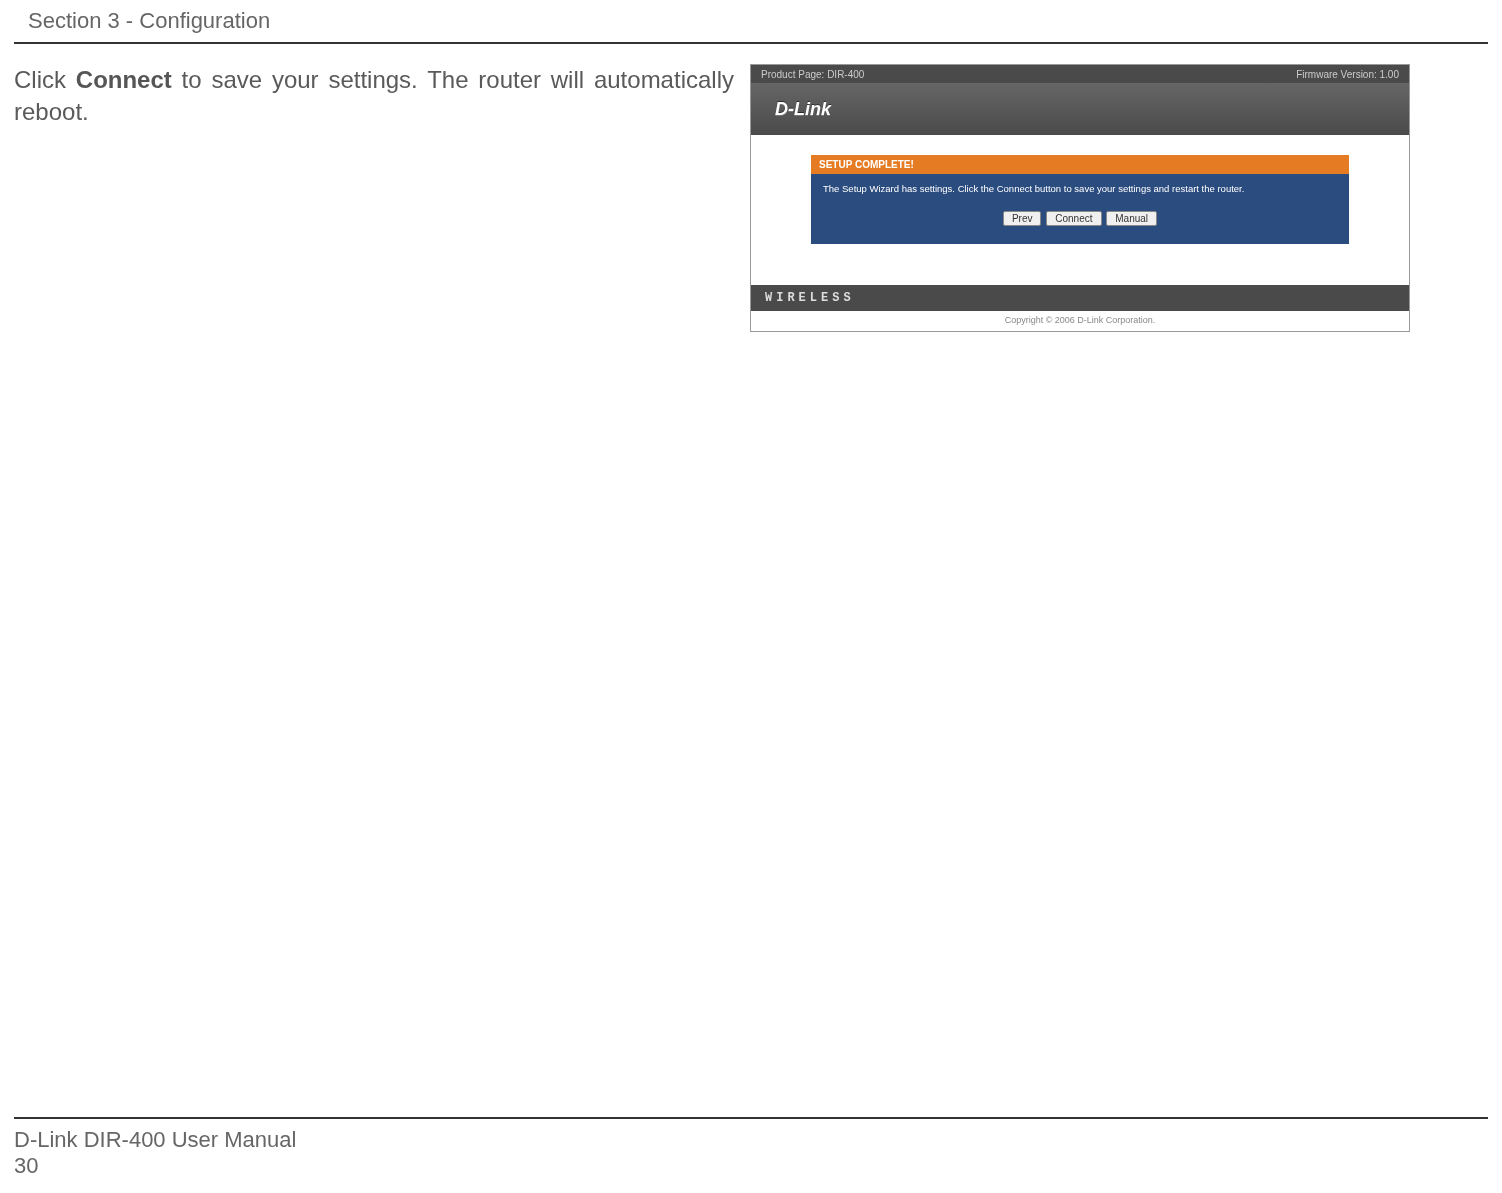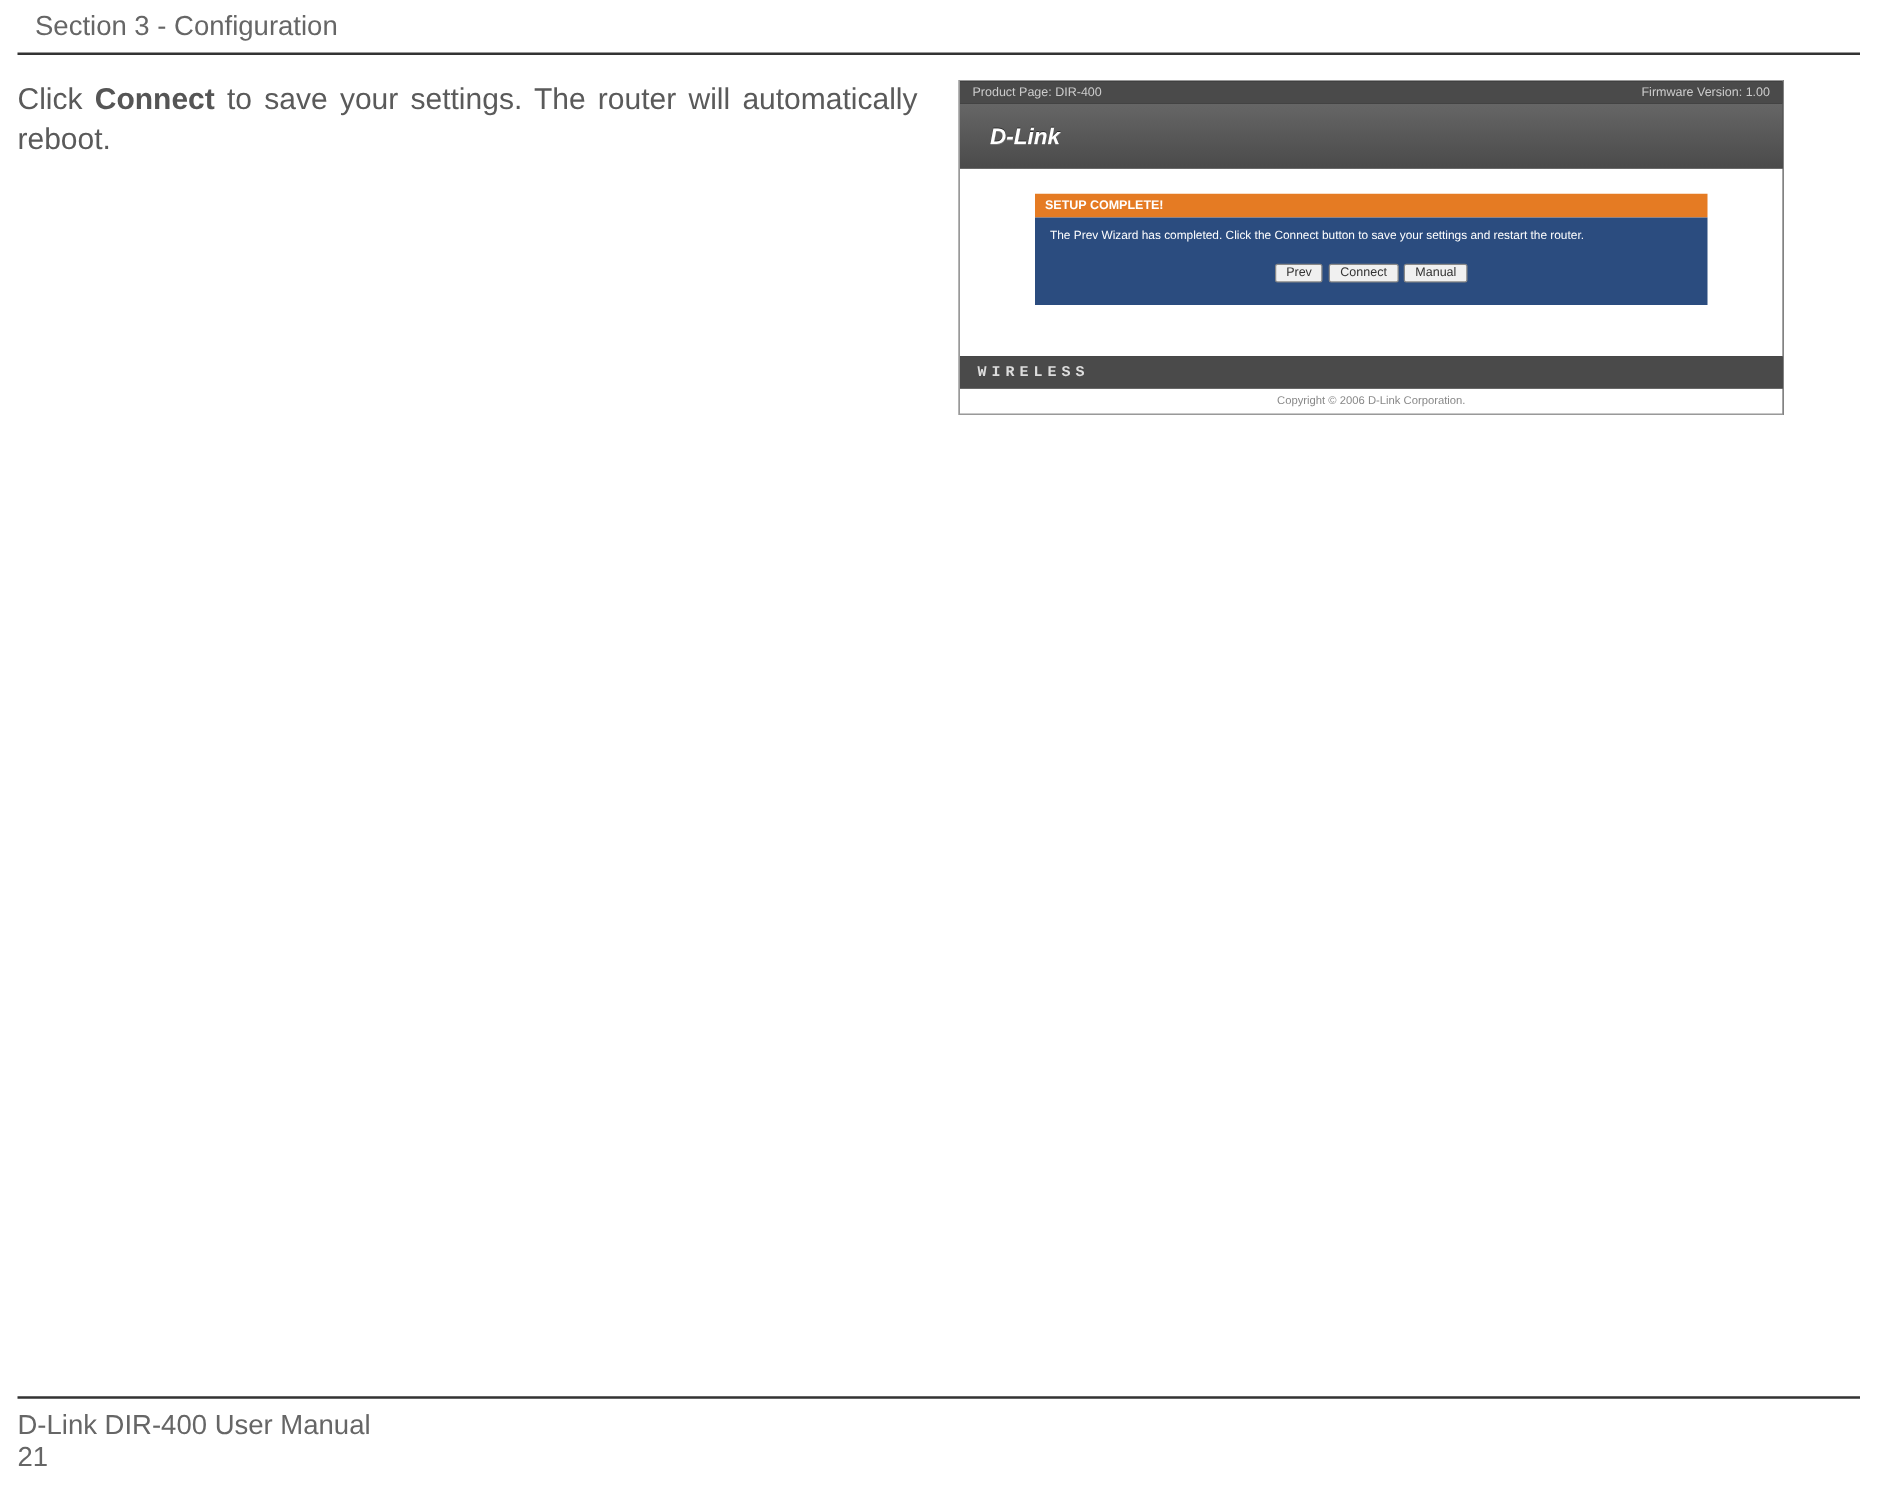--- a/index.html
+++ b/index.html
@@ -36,23 +36,22 @@
       text-align: justify;
     }
     .instruction-text b {
       font-weight: bold;
       color: #555555;
     }
     .screenshot-container {
       flex: 0 0 auto;
       width: 660px;
       border: 1px solid #999;
-      background: #000000;
+      background: #c4b5fd;
       font-size: 10px;
-      margin-left: 17px;
     }
     .top-bar {
       background: #4a4a4a;
       color: #cccccc;
       padding: 3px 10px;
       height: 18px;
       display: flex;
       justify-content: space-between;
       align-items: center;
       font-size: 10px;
@@ -160,31 +159,31 @@
     <div class="top-bar">
       <span>Product Page: DIR-400</span>
       <span>Firmware Version: 1.00</span>
     </div>
     <div class="logo-bar">
       <span class="logo-text">D-Link</span>
     </div>
     <div class="main-panel-area">
       <div class="panel-header">SETUP COMPLETE!</div>
       <div class="panel-body">
-        <div class="panel-instruction">The Prev Wizard has completed. Click the Connect button to save your settings and restart the router.</div>
+        <div class="panel-instruction">The Setup Wizard has settings. Click the Connect button to save your settings and restart the router.</div>
         <div class="button-row">
           <button class="ui-button">Prev</button>
           <button class="ui-button">Connect</button>
           <button class="ui-button">Manual</button>
         </div>
       </div>
     </div>
     <div class="bottom-bar">
       <span class="bottom-bar-text">WIRELESS</span>
     </div>
     <div class="copyright-line">Copyright © 2006 D-Link Corporation.</div>
   </div>
 </div>
 
 <div class="page-footer">
   <span>D-Link DIR-400 User Manual</span>
-  <span>21</span>
+  <span>30</span>
 </div>
 
 </body></html>

